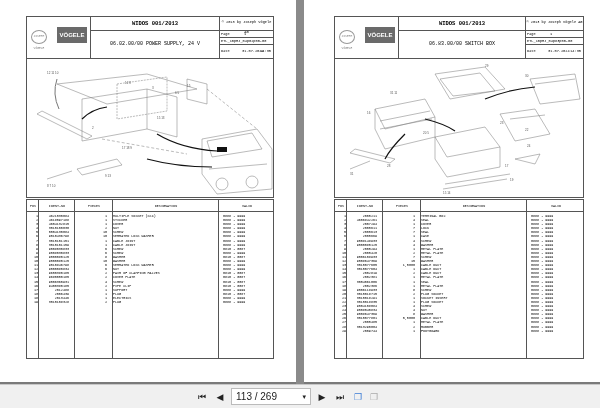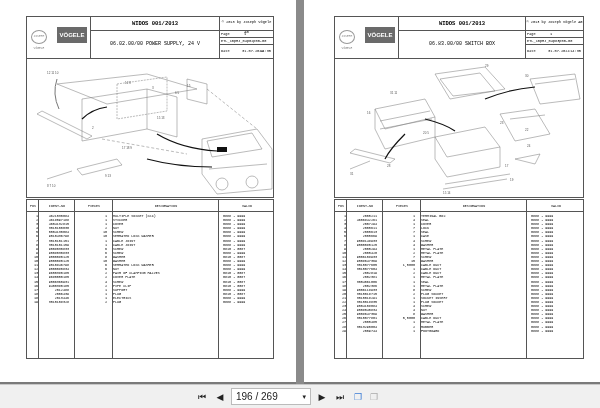--- a/index.html
+++ b/index.html
@@ -565,20 +565,20 @@
           </div>
         </div>
     </div>
   </div>
 </div>
 
 <div class="toolbar">
   <div class="tb-btn" style="left:196px"><span>⏮</span></div>
   <div class="tb-btn" style="left:214px"><span>◀</span></div>
   <div class="page-input">
-    <span>196 / 269</span>
+    <span>113 / 269</span>
     <span class="dd">▾</span>
   </div>
   <div class="tb-btn" style="left:316px"><span>▶</span></div>
   <div class="tb-btn" style="left:334px"><span>⏭</span></div>
   <div class="tb-btn" style="left:352px;color:#3a7bd5"><span>❐</span></div>
   <div class="tb-btn" style="left:368px;color:#aaa"><span>❐</span></div>
 </div>
 
 </body></html>

